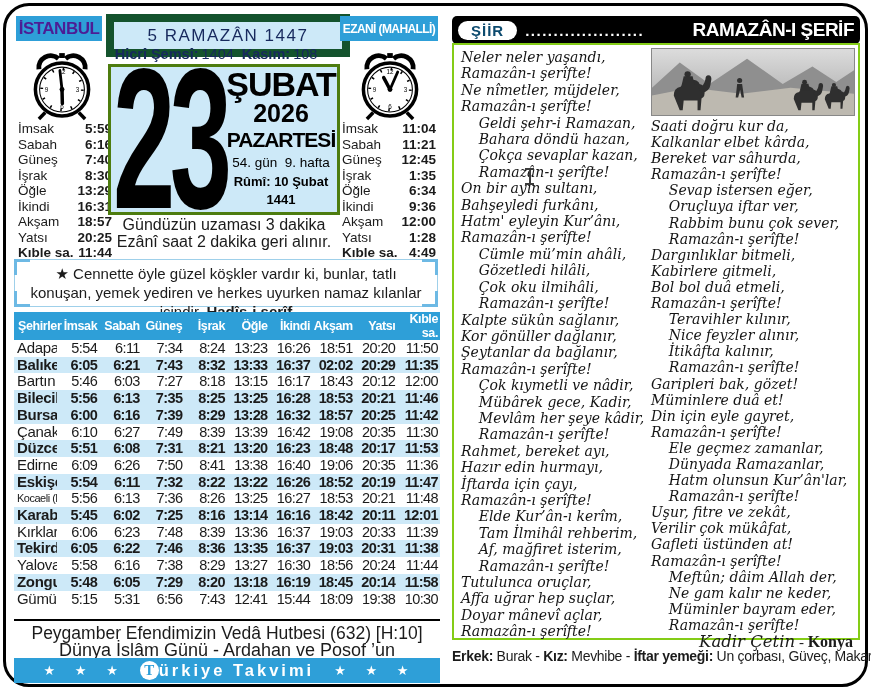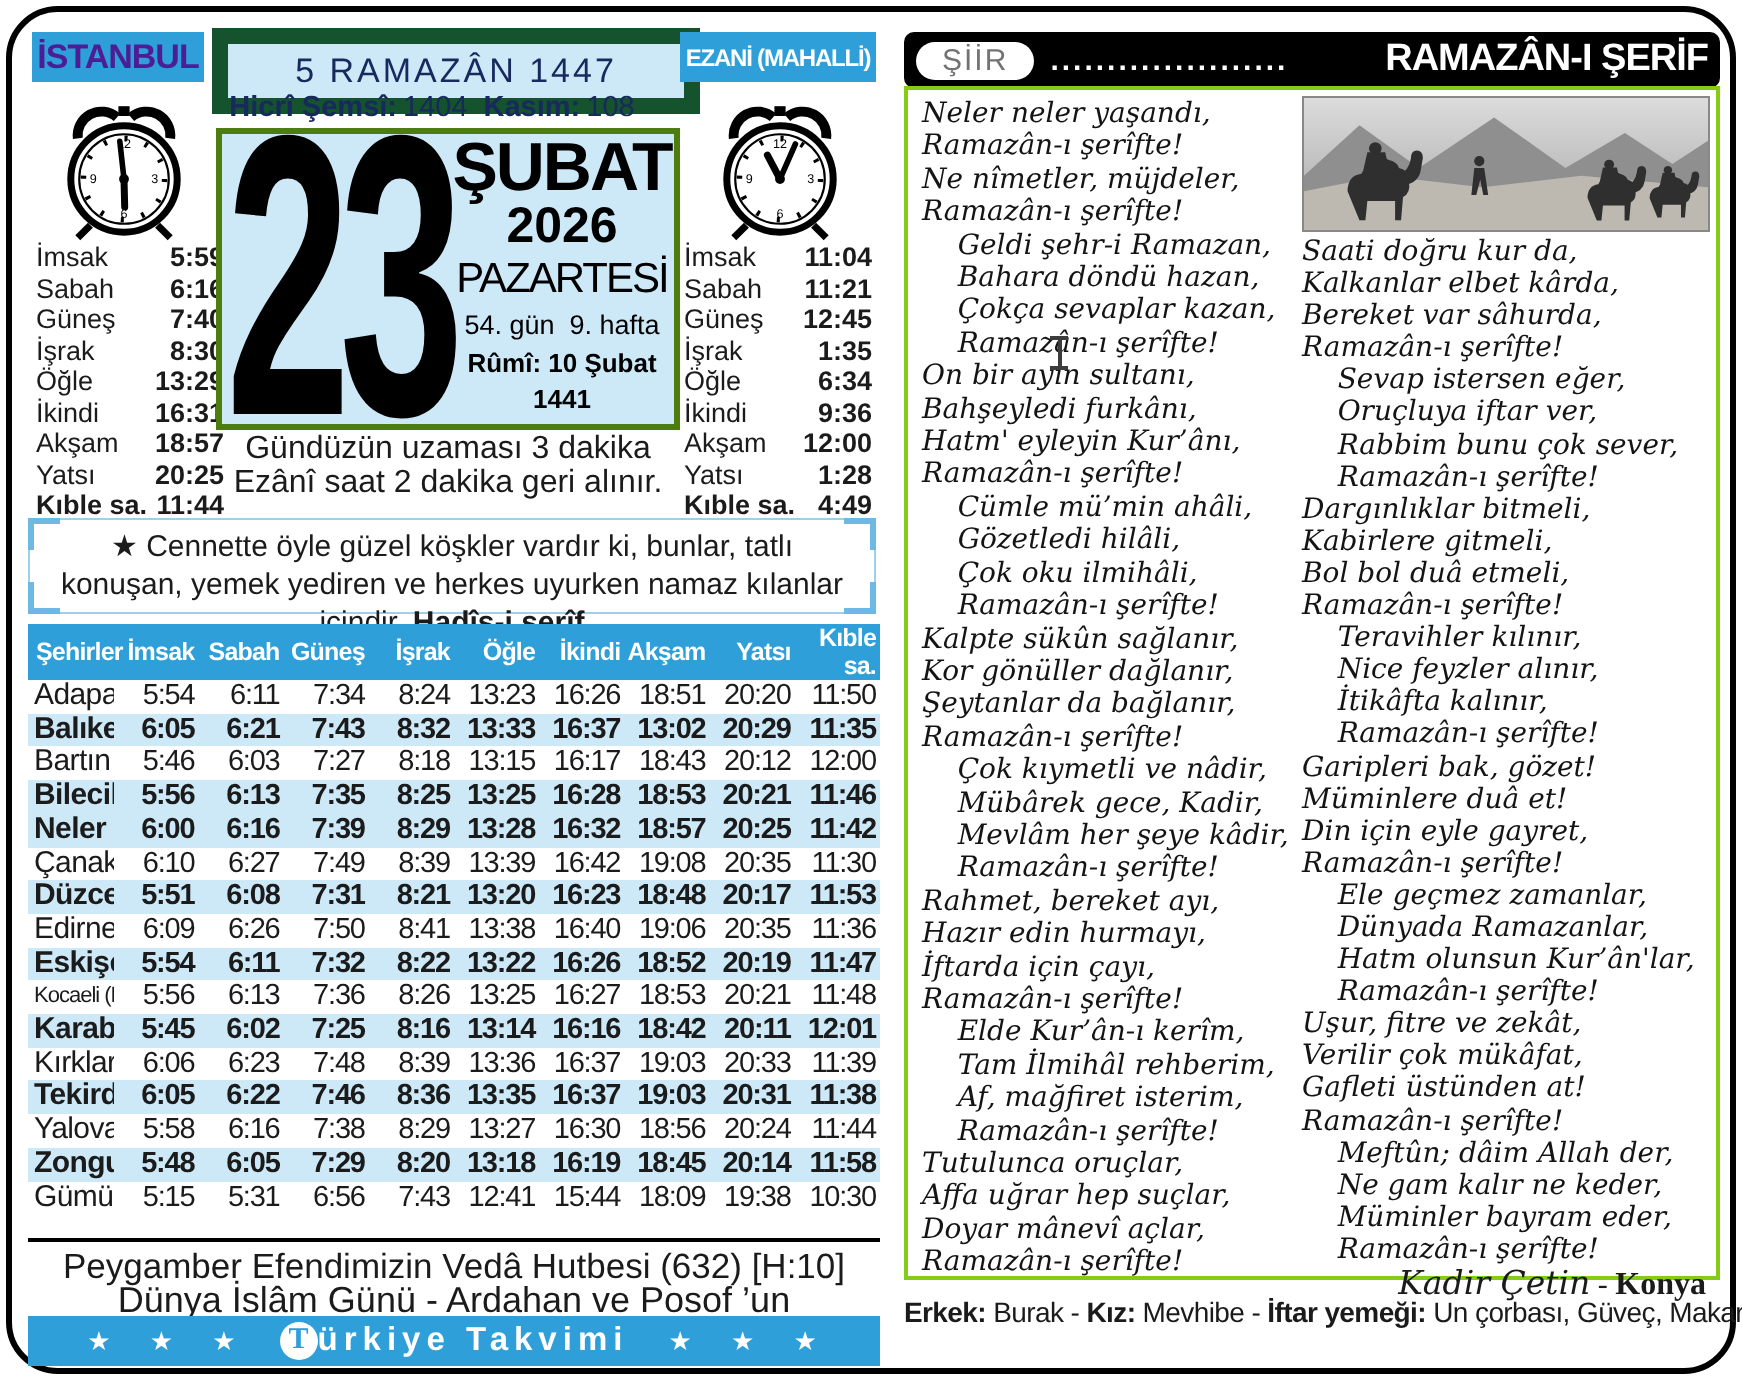--- a/index.html
+++ b/index.html
@@ -31,21 +31,21 @@
   .time-row{display:flex;justify-content:space-between;height:15.5px;line-height:15.5px;}
   .time-row .val{font-weight:bold;}
   .time-row.qibla{font-weight:bold;}
   .date-box{position:absolute;left:94px;top:50px;width:232px;height:151px;background:var(--lblue);
             border:3px solid #4d7c0f;box-sizing:border-box;}
   .big-day{position:absolute;left:2px;top:-28px;font-size:200px;font-weight:bold;line-height:200px;
            transform:scaleX(0.56);transform-origin:left top;letter-spacing:-10px;color:#000;}
   .date-right{position:absolute;left:114px;top:2px;width:112px;text-align:center;color:#000;}
   .month{font-size:34px;font-weight:bold;letter-spacing:-1px;line-height:30px;}
   .year{font-size:25px;font-weight:bold;line-height:28px;}
-  .weekday{font-size:21px;font-weight:normal;letter-spacing:-1px;line-height:26px;}
+  .weekday{font-size:21px;font-weight:bold;letter-spacing:-1px;line-height:26px;}
   .dayinfo{font-size:13.5px;line-height:20px;}
   .rumi{font-size:13px;font-weight:bold;line-height:18px;}
   .notes{position:absolute;left:60px;top:203px;width:300px;text-align:center;font-size:16px;line-height:16.5px;}
   .hadith-box{position:absolute;left:0;top:245px;width:424px;height:48px;border:1px solid #9fd0ea;
               box-sizing:border-box;background:#fff;}
   .hadith-box .corner{position:absolute;width:13px;height:13px;}
   .c-tl{left:-1px;top:-1px;border-left:3px solid #6db9e4;border-top:3px solid #6db9e4;}
   .c-tr{right:-1px;top:-1px;border-right:3px solid #6db9e4;border-top:3px solid #6db9e4;}
   .c-bl{left:-1px;bottom:-1px;border-left:3px solid #6db9e4;border-bottom:3px solid #6db9e4;}
   .c-br{right:-1px;bottom:-1px;border-right:3px solid #6db9e4;border-bottom:3px solid #6db9e4;}
@@ -68,21 +68,21 @@
   .brand-wrap{display:flex;align-items:center;}
   .logo-circle{width:19px;height:19px;border-radius:50%;background:#fff;color:var(--blue);
                display:inline-flex;align-items:center;justify-content:center;
                font-family:"Liberation Serif",serif;font-weight:bold;font-size:15px;}
   .brand-text{font-weight:bold;font-size:16.5px;letter-spacing:3px;}
 
   
   .right-page{position:absolute;left:452px;top:16px;width:408px;height:656px;}
   .poem-bar{position:absolute;left:0;top:0;width:408px;height:28px;background:#000;border-radius:5px;
             display:flex;align-items:center;box-sizing:border-box;padding:0 6px;}
-  .siir-pill{background:#fff;color:#737373;font-weight:normal;font-size:15px;letter-spacing:1px;
+  .siir-pill{background:#fff;color:#0c4a6e;font-weight:bold;font-size:15px;letter-spacing:1px;
              border-radius:12px;padding:1px 13px;margin-right:8px;}
   .dots{color:#fff;font-weight:bold;font-size:15px;letter-spacing:1.5px;overflow:hidden;white-space:nowrap;
         flex:1;}
   .poem-title{color:#fff;font-weight:bold;font-size:19px;letter-spacing:-0.5px;margin-left:6px;}
   .poem-box{position:absolute;left:0;top:27px;width:408px;height:597px;border:2px solid #84cc16;
             box-sizing:border-box;background:#fff;}
   .poem-col{position:absolute;font-family:"DejaVu Serif","Liberation Serif",serif;font-style:italic;
             font-size:14px;line-height:16.4px;white-space:pre-wrap;color:#141414;}
   .col1{left:7px;top:4px;width:186px;}
   .col2wrap{position:absolute;left:197px;top:3px;width:204px;}
@@ -282,21 +282,21 @@
             <td>11:50</td>
           </tr>
           <tr class="hl">
             <td>Balıkesir</td>
             <td>6:05</td>
             <td>6:21</td>
             <td>7:43</td>
             <td>8:32</td>
             <td>13:33</td>
             <td>16:37</td>
-            <td>13:02</td>
+            <td>02:02</td>
             <td>20:29</td>
             <td>11:35</td>
           </tr>
           <tr>
             <td>Bartın</td>
             <td>5:46</td>
             <td>6:03</td>
             <td>7:27</td>
             <td>8:18</td>
             <td>13:15</td>
@@ -311,21 +311,21 @@
             <td>6:13</td>
             <td>7:35</td>
             <td>8:25</td>
             <td>13:25</td>
             <td>16:28</td>
             <td>18:53</td>
             <td>20:21</td>
             <td>11:46</td>
           </tr>
           <tr class="hl">
-            <td>Neler</td>
+            <td>Bursa</td>
             <td>6:00</td>
             <td>6:16</td>
             <td>7:39</td>
             <td>8:29</td>
             <td>13:28</td>
             <td>16:32</td>
             <td>18:57</td>
             <td>20:25</td>
             <td>11:42</td>
           </tr>

